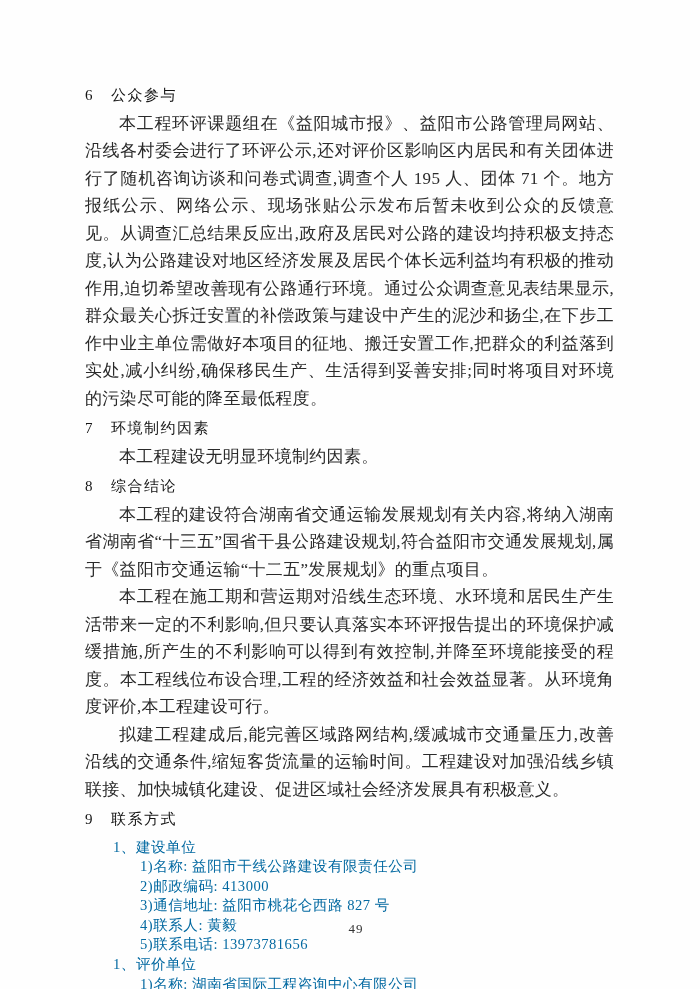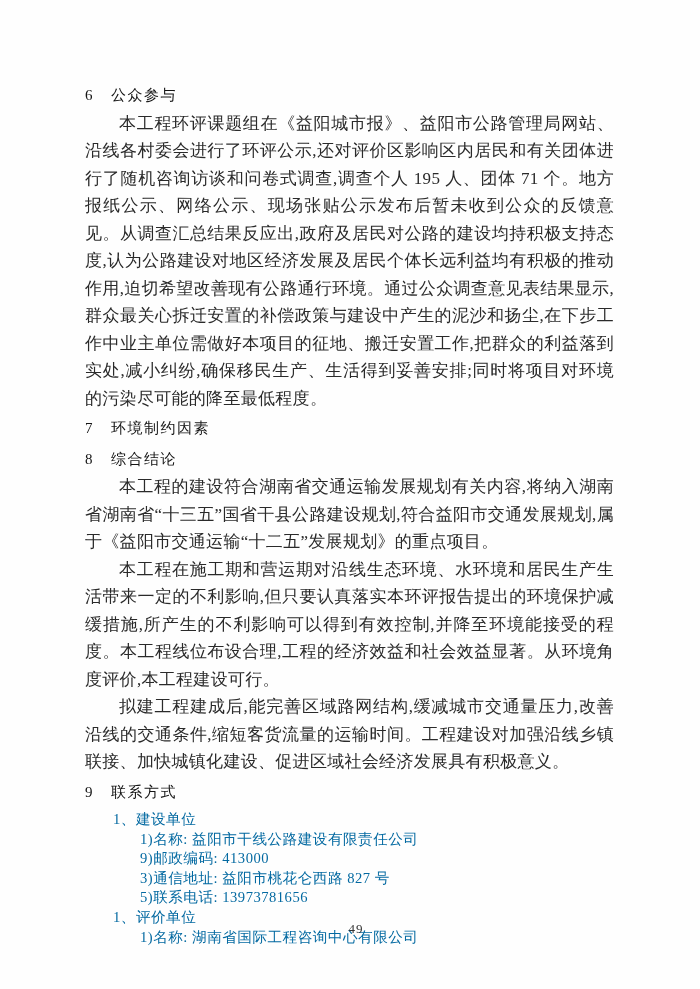--- a/index.html
+++ b/index.html
@@ -80,42 +80,44 @@
       <span class="sec-title">公众参与</span>
     </h2>
     <p class="body">本工程环评课题组在《益阳城市报》、益阳市公路管理局网站、沿线各村委会进行了环评公示,还对评价区影响区内居民和有关团体进行了随机咨询访谈和问卷式调查,调查个人 195 人、团体 71 个。地方报纸公示、网络公示、现场张贴公示发布后暂未收到公众的反馈意见。从调查汇总结果反应出,政府及居民对公路的建设均持积极支持态度,认为公路建设对地区经济发展及居民个体长远利益均有积极的推动作用,迫切希望改善现有公路通行环境。通过公众调查意见表结果显示,群众最关心拆迁安置的补偿政策与建设中产生的泥沙和扬尘,在下步工作中业主单位需做好本项目的征地、搬迁安置工作,把群众的利益落到实处,减小纠纷,确保移民生产、生活得到妥善安排;同时将项目对环境的污染尽可能的降至最低程度。</p>
   </section>
 
   <section>
     <h2 class="sec-h">
       <span class="sec-num">7</span>
       <span class="sec-title">环境制约因素</span>
     </h2>
+    <p class="body">本工程建设无明显环境制约因素。</p>
   </section>
 
   <section>
     <h2 class="sec-h">
       <span class="sec-num">8</span>
       <span class="sec-title">综合结论</span>
     </h2>
     <p class="body">本工程的建设符合湖南省交通运输发展规划有关内容,将纳入湖南省湖南省“十三五”国省干县公路建设规划,符合益阳市交通发展规划,属于《益阳市交通运输“十二五”发展规划》的重点项目。</p>
     <p class="body">本工程在施工期和营运期对沿线生态环境、水环境和居民生产生活带来一定的不利影响,但只要认真落实本环评报告提出的环境保护减缓措施,所产生的不利影响可以得到有效控制,并降至环境能接受的程度。本工程线位布设合理,工程的经济效益和社会效益显著。从环境角度评价,本工程建设可行。</p>
     <p class="body">拟建工程建成后,能完善区域路网结构,缓减城市交通量压力,改善沿线的交通条件,缩短客货流量的运输时间。工程建设对加强沿线乡镇联接、加快城镇化建设、促进区域社会经济发展具有积极意义。</p>
   </section>
 
   <section>
     <h2 class="sec-h">
       <span class="sec-num">9</span>
       <span class="sec-title">联系方式</span>
     </h2>
     <div class="contact">
       <p class="lvl1">1、建设单位</p>
       <p class="lvl2">1)名称: 益阳市干线公路建设有限责任公司</p>
-      <p class="lvl2">9)邮政编码: 413000</p>
+      <p class="lvl2">2)邮政编码: 413000</p>
       <p class="lvl2">3)通信地址: 益阳市桃花仑西路 827 号</p>
+      <p class="lvl2">4)联系人: 黄毅</p>
       <p class="lvl2">5)联系电话: 13973781656</p>
       <p class="lvl1">1、评价单位</p>
       <p class="lvl2">1)名称: 湖南省国际工程咨询中心有限公司</p>
     </div>
   </section>
 
   <div class="pageno">49</div>
 
 </div>
 

